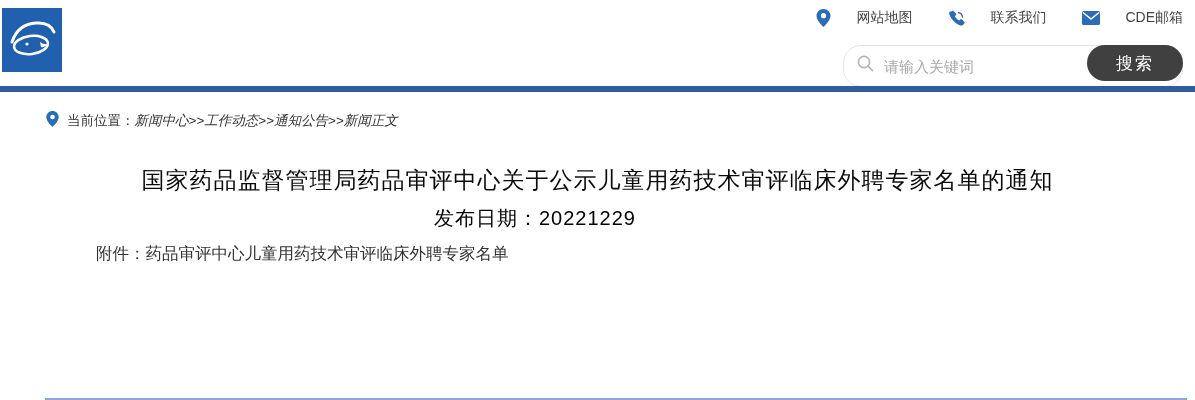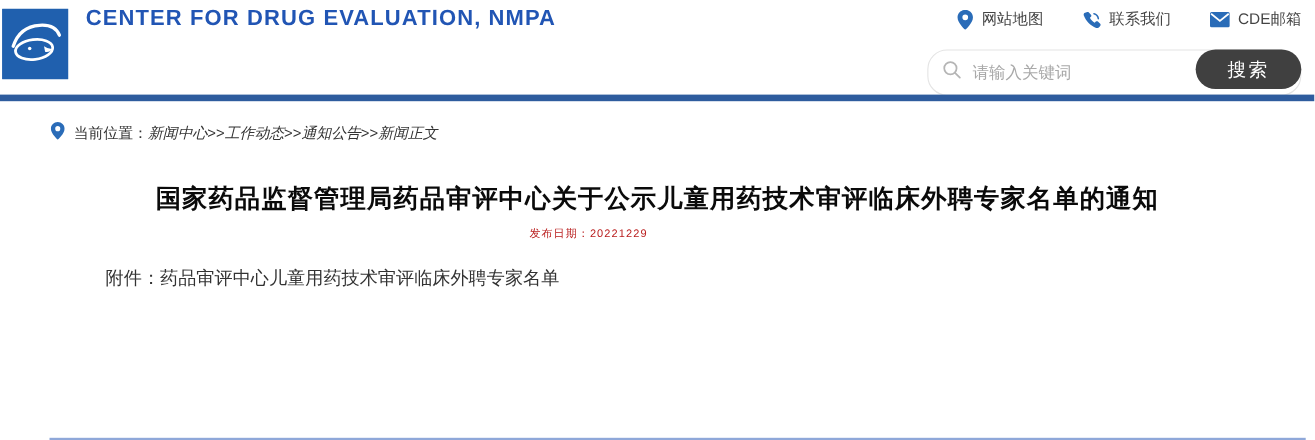--- a/index.html
+++ b/index.html
@@ -26,21 +26,21 @@
   .header-subtitle {
     font-size: 20px; font-weight: bold; color: #2155b4;
     letter-spacing: 1px; margin-top: 3px; white-space: nowrap;
   }
 
   .header-links {
     position: absolute; right: 12px; top: 9px;
     display: flex; align-items: center; gap: 36px;
     font-size: 14px; color: #444;
   }
-  .header-link { display: flex; align-items: center; gap: 7px; cursor: pointer; white-space: nowrap; text-align: center; }
+  .header-link { display: flex; align-items: center; gap: 25px; cursor: pointer; white-space: nowrap; text-align: center; }
   .header-link svg { display: block; }
 
   .search-row { position: absolute; right: 12px; top: 45px; width: 340px; height: 36px; }
   .search-input {
     width: 100%; height: 42px; border: 1px solid #e4e4e4; border-radius: 18px;
     padding: 0 100px 0 40px; font-size: 15px; color: #666; outline: none;
     font-family: "Liberation Sans", "DejaVu Sans", sans-serif; background: #fff;
   }
   .search-input::placeholder { color: #a9a9a9; }
   .search-icon-wrap { position: absolute; left: 14px; top: 10px; pointer-events: none; }
@@ -59,26 +59,26 @@
     display: flex; align-items: center; gap: 8px;
     font-size: 13.5px; color: #333;
   }
   .breadcrumb .crumbs { display: flex; align-items: center; }
   .breadcrumb .seg { cursor: pointer; font-style: italic; }
   .breadcrumb .sep { color: #333; }
 
   
   .article-title {
     position: absolute; top: 165px; left: 0; width: 1195px;
-    text-align: center; font-size: 23px; font-weight: bold; color: #0a0a0a;
+    text-align: center; font-size: 23px; font-weight: normal; color: #0a0a0a;
     letter-spacing: 1px; white-space: nowrap;
   }
   .publish-date {
     position: absolute; top: 205px; left: 0; width: 1070px;
-    text-align: center; font-size: 10px; color: #b91c1c; letter-spacing: 1px;
+    text-align: center; font-size: 20px; color: #000000; letter-spacing: 1px;
   }
   .article-body {
     position: absolute; top: 237px; left: 63px; right: 63px;
     font-size: 16.5px; color: #333; line-height: 33px; text-align: justify;
   }
   .article-body p { text-indent: 2em; }
 
   .bottom-line {
     position: absolute; bottom: 0; left: 45px; right: 8px; height: 2px;
     background: #8fa8d9;
@@ -93,21 +93,20 @@
     <svg width="60" height="64" viewBox="0 0 60 64">
       <rect width="60" height="64" fill="#2060ae"></rect>
       <path d="M10 34 Q 16 16 34 15 Q 48 14 52 24" stroke="#ffffff" stroke-width="3" fill="none" stroke-linecap="round"></path>
       <ellipse cx="29" cy="37" rx="17" ry="9" stroke="#ffffff" stroke-width="2.5" fill="none" transform="rotate(-7 29 37)"></ellipse>
       <path d="M38 34 q 4 3 8 2 q -3 4 -7 3" fill="#ffffff"></path>
       <circle cx="25" cy="36" r="1.6" fill="#ffffff"></circle>
     </svg>
   </span>
 
   <div class="header-titles">
-    <div class="header-subtitle">CENTER FOR DRUG EVALUATION, NMPA</div>
   </div>
 
   <div class="header-links">
     <span class="header-link">
       <span>
         <svg width="15" height="18" viewBox="0 0 14 18">
             <path d="M7 0C3.13 0 0 3.05 0 6.8 0 11.9 7 18 7 18s7-6.1 7-11.2C14 3.05 10.87 0 7 0zm0 9.3a2.6 2.6 0 1 1 0-5.2 2.6 2.6 0 0 1 0 5.2z" fill="#2a6cb8"></path>
           </svg>
       </span>
       <span>网站地图</span>

